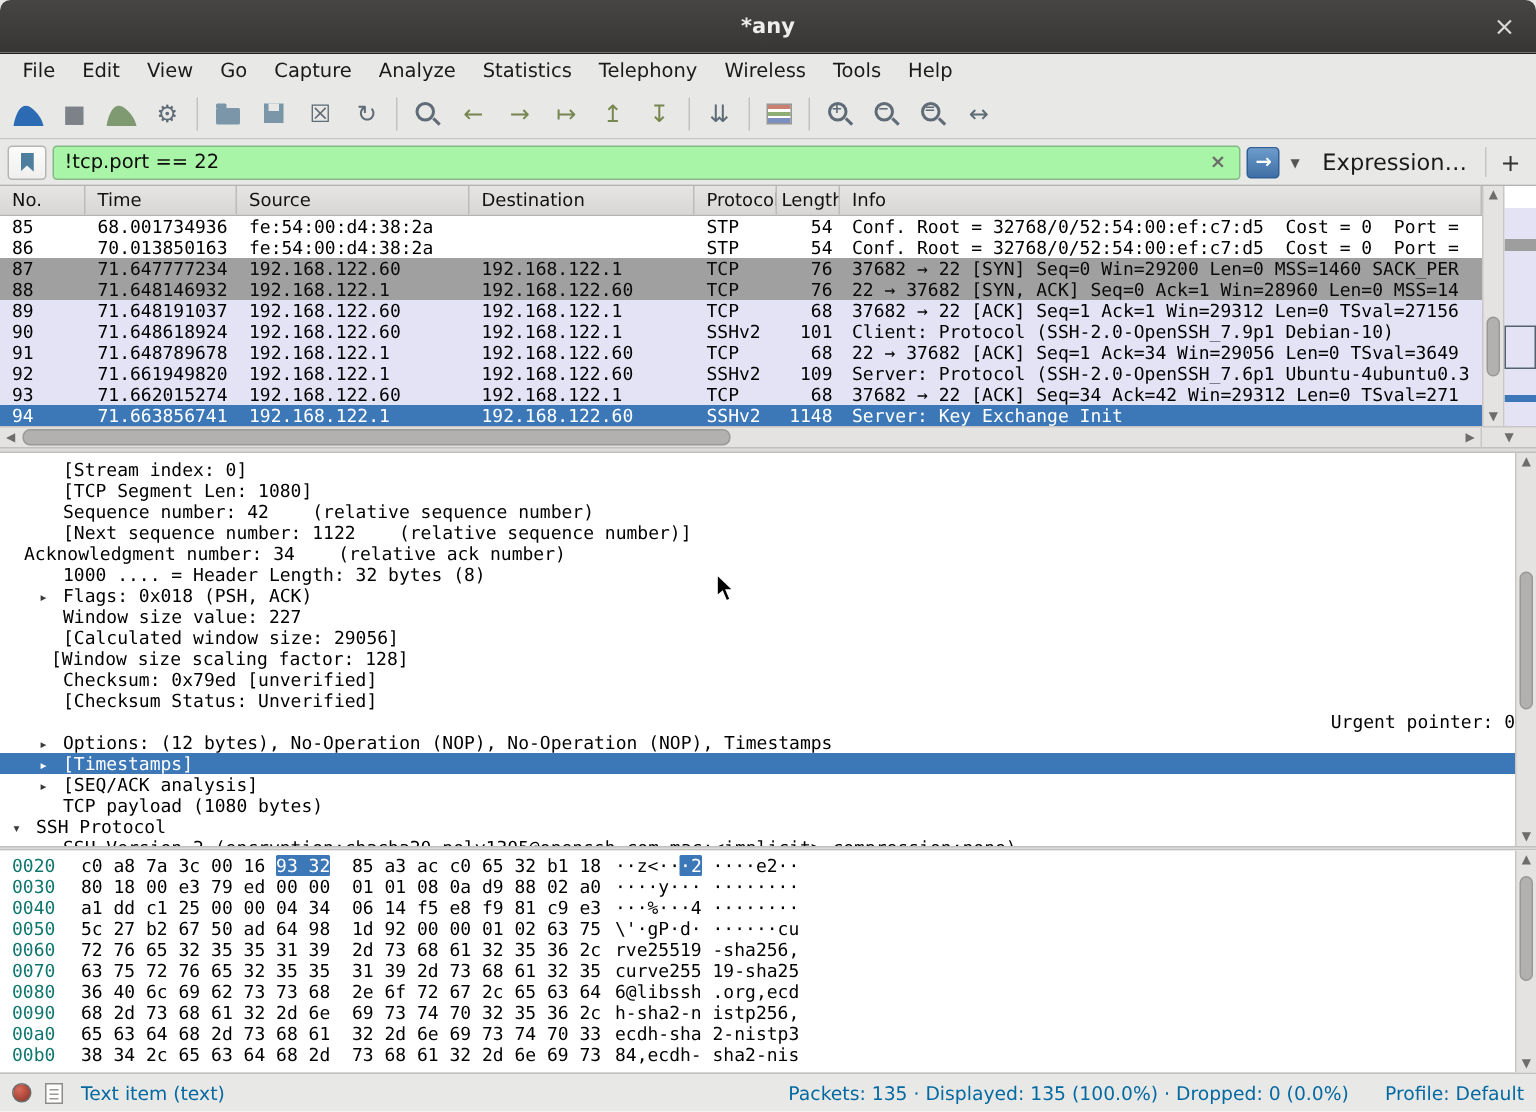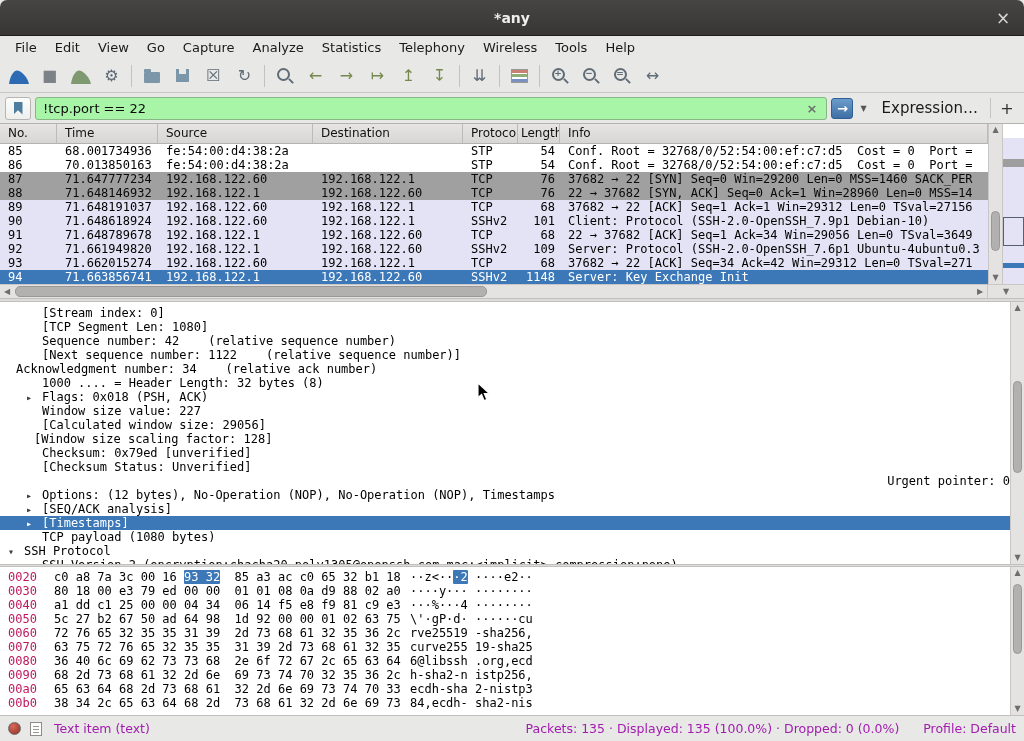--- a/index.html
+++ b/index.html
@@ -103,28 +103,28 @@
   .dexp{display:inline-block;width:16px;font-size:10px;color:#3a3a3a;}
   .dtext{white-space:pre;}
   .dline.dsel{background:#3c78b8;color:#fff;}
   .dline.dsel .dexp{color:#fff;}
 
   
   .hexpane{height:148px;background:#fff;display:flex;overflow:hidden;}
   .hex-rows{flex:1;padding-top:3px;overflow:hidden;}
   .hrow{height:14px;line-height:14px;white-space:pre;font-family:"DejaVu Sans Mono","Liberation Mono",monospace;
         font-size:12px;padding-left:8px;overflow:hidden;}
-  .hoff{display:inline-block;width:46px;color:#be185d;white-space:pre;}
+  .hoff{display:inline-block;width:46px;color:#0f766e;white-space:pre;}
   .hhex{display:inline-block;width:356px;white-space:pre;color:#000;}
   .hascii{white-space:pre;color:#000;}
   .hl{background:#3c78b8;color:#fff;border-radius:1px;}
 
   
   .statusbar{height:26px;display:flex;align-items:center;background:#e8e8e7;border-top:1px solid #c2c0be;
-             box-sizing:border-box;padding:0 8px;font-size:12.5px;color:#a21caf;}
+             box-sizing:border-box;padding:0 8px;font-size:12.5px;color:#0369a1;}
   .expert-dot{width:13px;height:13px;border-radius:50%;flex:none;margin-right:9px;
               background:radial-gradient(circle at 35% 30%,#d96a5a,#8c2f24);border:1px solid #6b6b69;box-sizing:border-box;}
   .note-icon{width:12px;height:14px;background:#fdfdfc;border:1px solid #8e8c8a;flex:none;margin-right:12px;position:relative;box-sizing:border-box;}
   .note-icon::before{content:"";position:absolute;left:2px;right:2px;top:3px;height:1px;background:#9a9896;
        box-shadow:0 3px 0 #9a9896,0 6px 0 #9a9896;}
   .status-field{white-space:pre;}
   .status-counts{margin-left:auto;white-space:pre;}
   .status-profile{margin-left:24px;white-space:pre;}
 
   
@@ -389,22 +389,22 @@
         <div class="dline" style=""><span class="dexp">&nbsp;</span><span class="dtext">Acknowledgment number: 34    (relative ack number)</span></div>
         <div class="dline" style="padding-left: 26px;"><span class="dexp">&nbsp;</span><span class="dtext">1000 .... = Header Length: 32 bytes (8)</span></div>
         <div class="dline" style="padding-left: 26px;"><span class="dexp">▸</span><span class="dtext">Flags: 0x018 (PSH, ACK)</span></div>
         <div class="dline" style="padding-left: 26px;"><span class="dexp">&nbsp;</span><span class="dtext">Window size value: 227</span></div>
         <div class="dline" style="padding-left: 26px;"><span class="dexp">&nbsp;</span><span class="dtext">[Calculated window size: 29056]</span></div>
         <div class="dline" style="padding-left: 18px;"><span class="dexp">&nbsp;</span><span class="dtext">[Window size scaling factor: 128]</span></div>
         <div class="dline" style="padding-left: 26px;"><span class="dexp">&nbsp;</span><span class="dtext">Checksum: 0x79ed [unverified]</span></div>
         <div class="dline" style="padding-left: 26px;"><span class="dexp">&nbsp;</span><span class="dtext">[Checksum Status: Unverified]</span></div>
         <div class="dline" style="padding-left: 26px; text-align: right;"><span class="dexp">&nbsp;</span><span class="dtext">Urgent pointer: 0</span></div>
         <div class="dline" style="padding-left: 26px;"><span class="dexp">▸</span><span class="dtext">Options: (12 bytes), No-Operation (NOP), No-Operation (NOP), Timestamps</span></div>
+        <div class="dline dsel" style="padding-left: 26px;"><span class="dexp">▸</span><span class="dtext">[Timestamps]</span></div>
         <div class="dline" style="padding-left: 26px;"><span class="dexp">▸</span><span class="dtext">[SEQ/ACK analysis]</span></div>
-        <div class="dline dsel" style="padding-left: 26px;"><span class="dexp">▸</span><span class="dtext">[Timestamps]</span></div>
         <div class="dline" style="padding-left: 26px;"><span class="dexp">&nbsp;</span><span class="dtext">TCP payload (1080 bytes)</span></div>
         <div class="dline" style="padding-left: 8px;"><span class="dexp">▾</span><span class="dtext">SSH Protocol</span></div>
         <div class="dline" style="padding-left: 26px;"><span class="dexp">&nbsp;</span><span class="dtext">SSH Version 2 (encryption:chacha20-poly1305@openssh.com mac:&lt;implicit&gt; compression:none)</span></div>
       </div>
     <div class="vscroll">
       <span class="sarrow">▲</span>
       <div class="strack">
         <div class="sthumb" style="top:28%;height:38%;"></div>
       </div>
       <span class="sarrow">▼</span>

